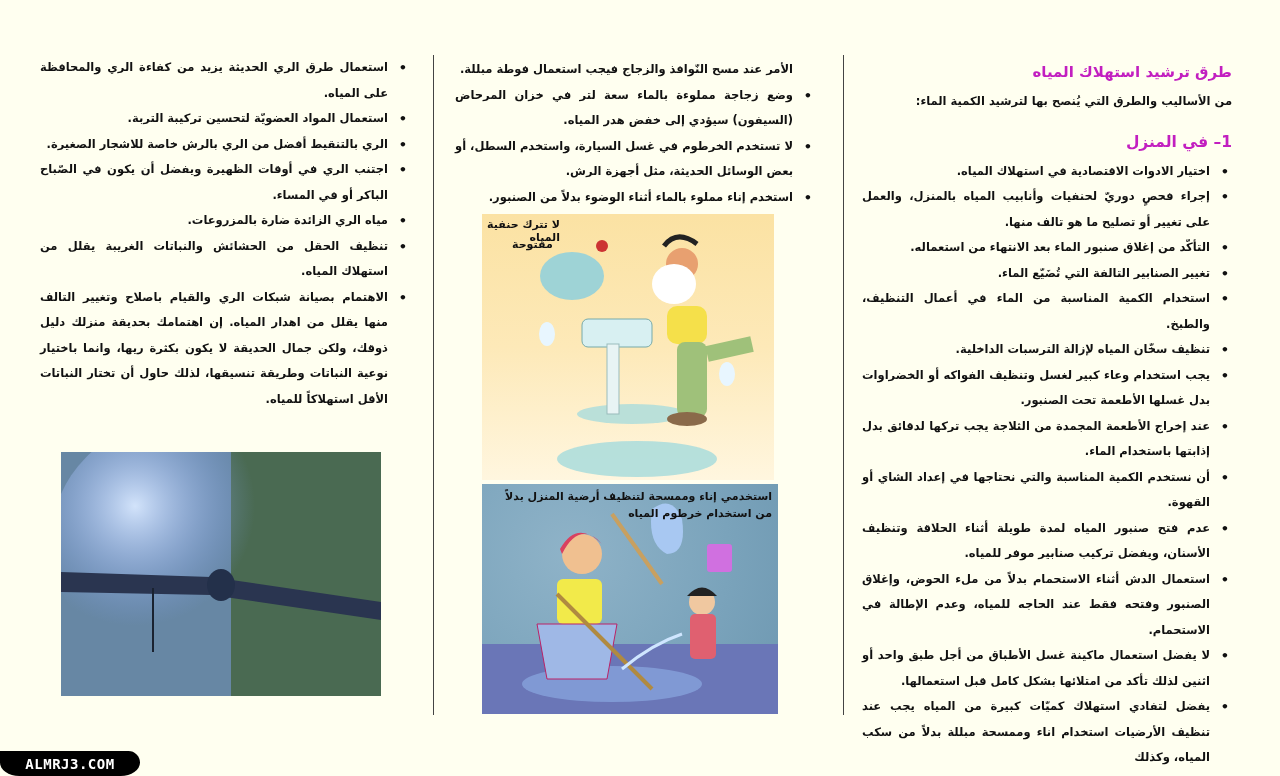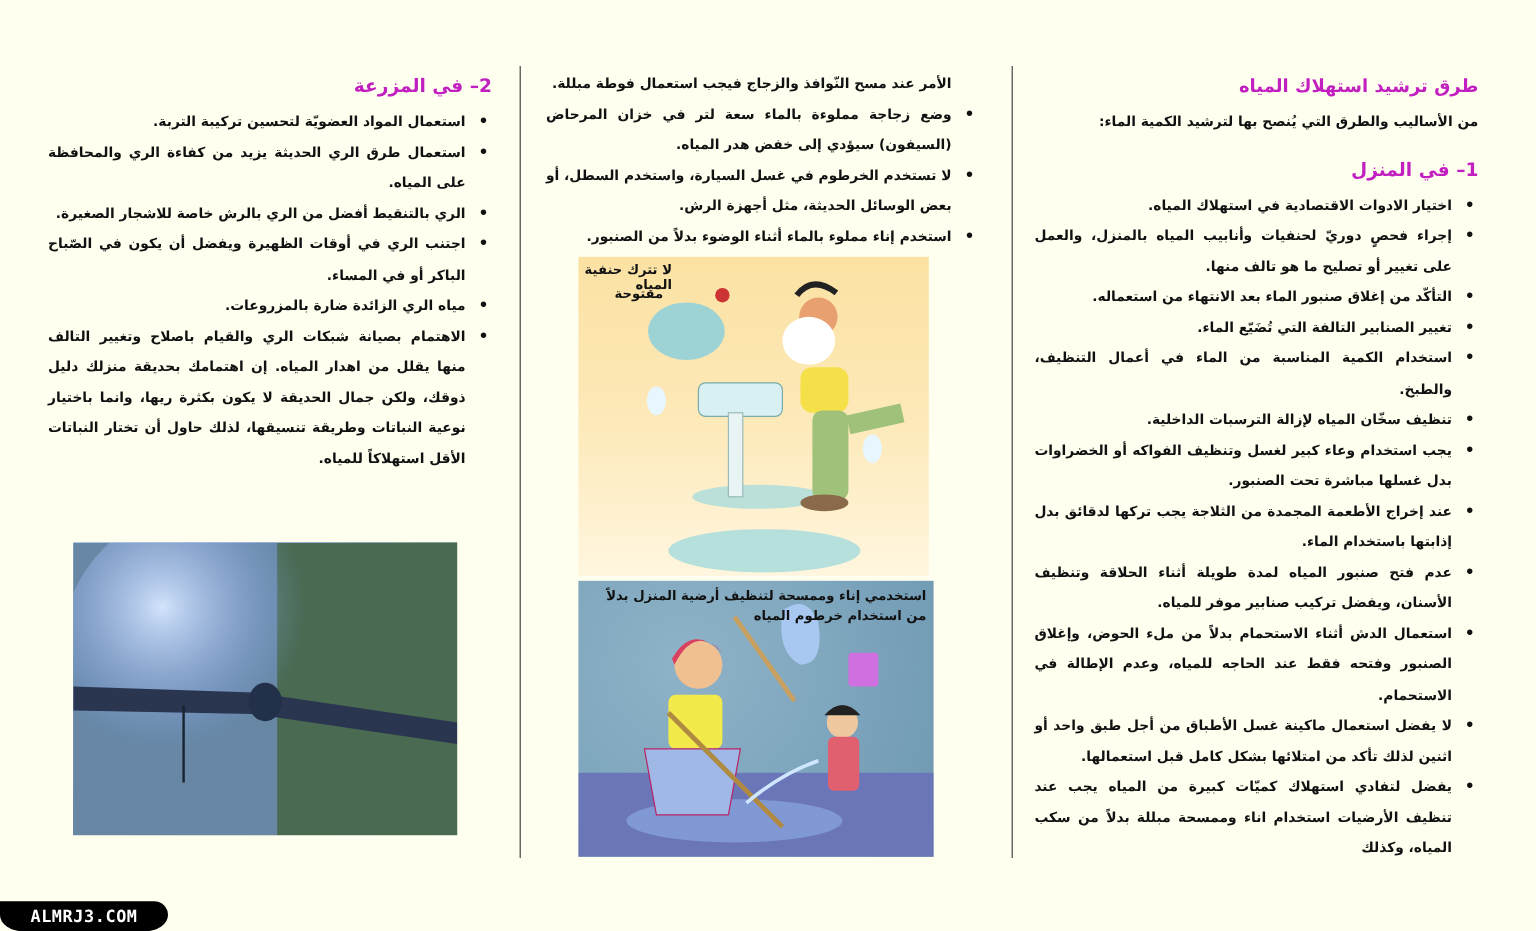--- a/index.html
+++ b/index.html
@@ -59,22 +59,23 @@
   <div class="section">
     <span class="num">1</span><span>– في المنزل</span>
   </div>
   <ul>
     <li>اختيار الادوات الاقتصادية في استهلاك المياه.</li>
     <li>إجراء فحصٍ دوريّ لحنفيات وأنابيب المياه بالمنزل، والعمل على تغيير أو تصليح ما هو تالف منها.</li>
     <li>التأكّد من إغلاق صنبور الماء بعد الانتهاء من استعماله.</li>
     <li>تغيير الصنابير التالفة التي تُضَيّع الماء.</li>
     <li>استخدام الكمية المناسبة من الماء في أعمال التنظيف، والطبخ.</li>
     <li>تنظيف سخّان المياه لإزالة الترسبات الداخلية.</li>
-    <li>يجب استخدام وعاء كبير لغسل وتنظيف الفواكه أو الخضراوات بدل غسلها مباشرة تحت الصنبور.</li>
+    <li>يجب استخدام وعاء كبير لغسل وتنظيف الفواكه أو الخضراوات بدل غسلها الأطعمة تحت الصنبور.</li>
     <li>عند إخراج الأطعمة المجمدة من الثلاجة يجب تركها لدقائق بدل إذابتها باستخدام الماء.</li>
+    <li>أن نستخدم الكمية المناسبة والتي نحتاجها في إعداد الشاي أو القهوة.</li>
     <li>عدم فتح صنبور المياه لمدة طويلة أثناء الحلاقة وتنظيف الأسنان، ويفضل تركيب صنابير موفر للمياه.</li>
     <li>استعمال الدش أثناء الاستحمام بدلاً من ملء الحوض، وإغلاق الصنبور وفتحه فقط عند الحاجه للمياه، وعدم الإطالة في الاستحمام.</li>
     <li>لا يفضل استعمال ماكينة غسل الأطباق من أجل طبق واحد أو اثنين لذلك تأكد من امتلائها بشكل كامل قبل استعمالها.</li>
     <li>يفضل لتفادي استهلاك كميّات كبيرة من المياه يجب عند تنظيف الأرضيات استخدام اناء وممسحة مبللة بدلاً من سكب المياه، وكذلك</li>
   </ul>
 </div>
 
 <div class="divider" style="left:843px;"></div>
 
 <div class="col col-mid">
@@ -124,29 +125,27 @@
     <path d="M205 112 Q220 95 235 112" fill="#222"></path>
     <rect x="208" y="130" width="26" height="45" rx="5" fill="#e06070"></rect>
     <path d="M140 185 Q170 160 200 150" stroke="#cfe6ff" stroke-width="3" fill="none"></path>
   </svg>
   <div class="caption" style="right:6px; top:4px; width:284px; line-height:17px;">استخدمي إناء وممسحة لتنظيف أرضية المنزل بدلاً من استخدام خرطوم المياه</div>
 </div>
 
 <div class="divider" style="left:433px;"></div>
 
 <div class="col col-left">
-  <div class="section">
-    <span class="num">2</span><span>– في المزرعة</span>
-  </div>
   <ul>
+    <li>استعمال طرق الري الحديثة يزيد من كفاءة الري والمحافظة على المياه.</li>
     <li>استعمال المواد العضويّة لتحسين تركيبة التربة.</li>
-    <li>استعمال طرق الري الحديثة يزيد من كفاءة الري والمحافظة على المياه.</li>
     <li>الري بالتنقيط أفضل من الري بالرش خاصة للاشجار الصغيرة.</li>
     <li>اجتنب الري في أوقات الظهيرة ويفضل أن يكون في الصّباح الباكر أو في المساء.</li>
     <li>مياه الري الزائدة ضارة بالمزروعات.</li>
+    <li>تنظيف الحقل من الحشائش والنباتات الغريبة يقلل من استهلاك المياه.</li>
     <li>الاهتمام بصيانة شبكات الري والقيام باصلاح وتغيير التالف منها يقلل من اهدار المياه.  إن اهتمامك بحديقة منزلك دليل ذوقك، ولكن جمال الحديقة لا يكون بكثرة ريها، وانما باختيار نوعية النباتات وطريقة تنسيقها، لذلك حاول أن تختار النباتات الأقل استهلاكاً للمياه.</li>
   </ul>
 </div>
 
 <div class="img img-pipe">
   <svg width="320" height="244" viewBox="0 0 320 244">
     <defs>
       <radialGradient id="spray" cx="0.35" cy="0.35" r="0.5">
         <stop offset="0" stop-color="#d8e8ff" stop-opacity="0.95"></stop>
         <stop offset="1" stop-color="#7fa0f0" stop-opacity="0"></stop>

